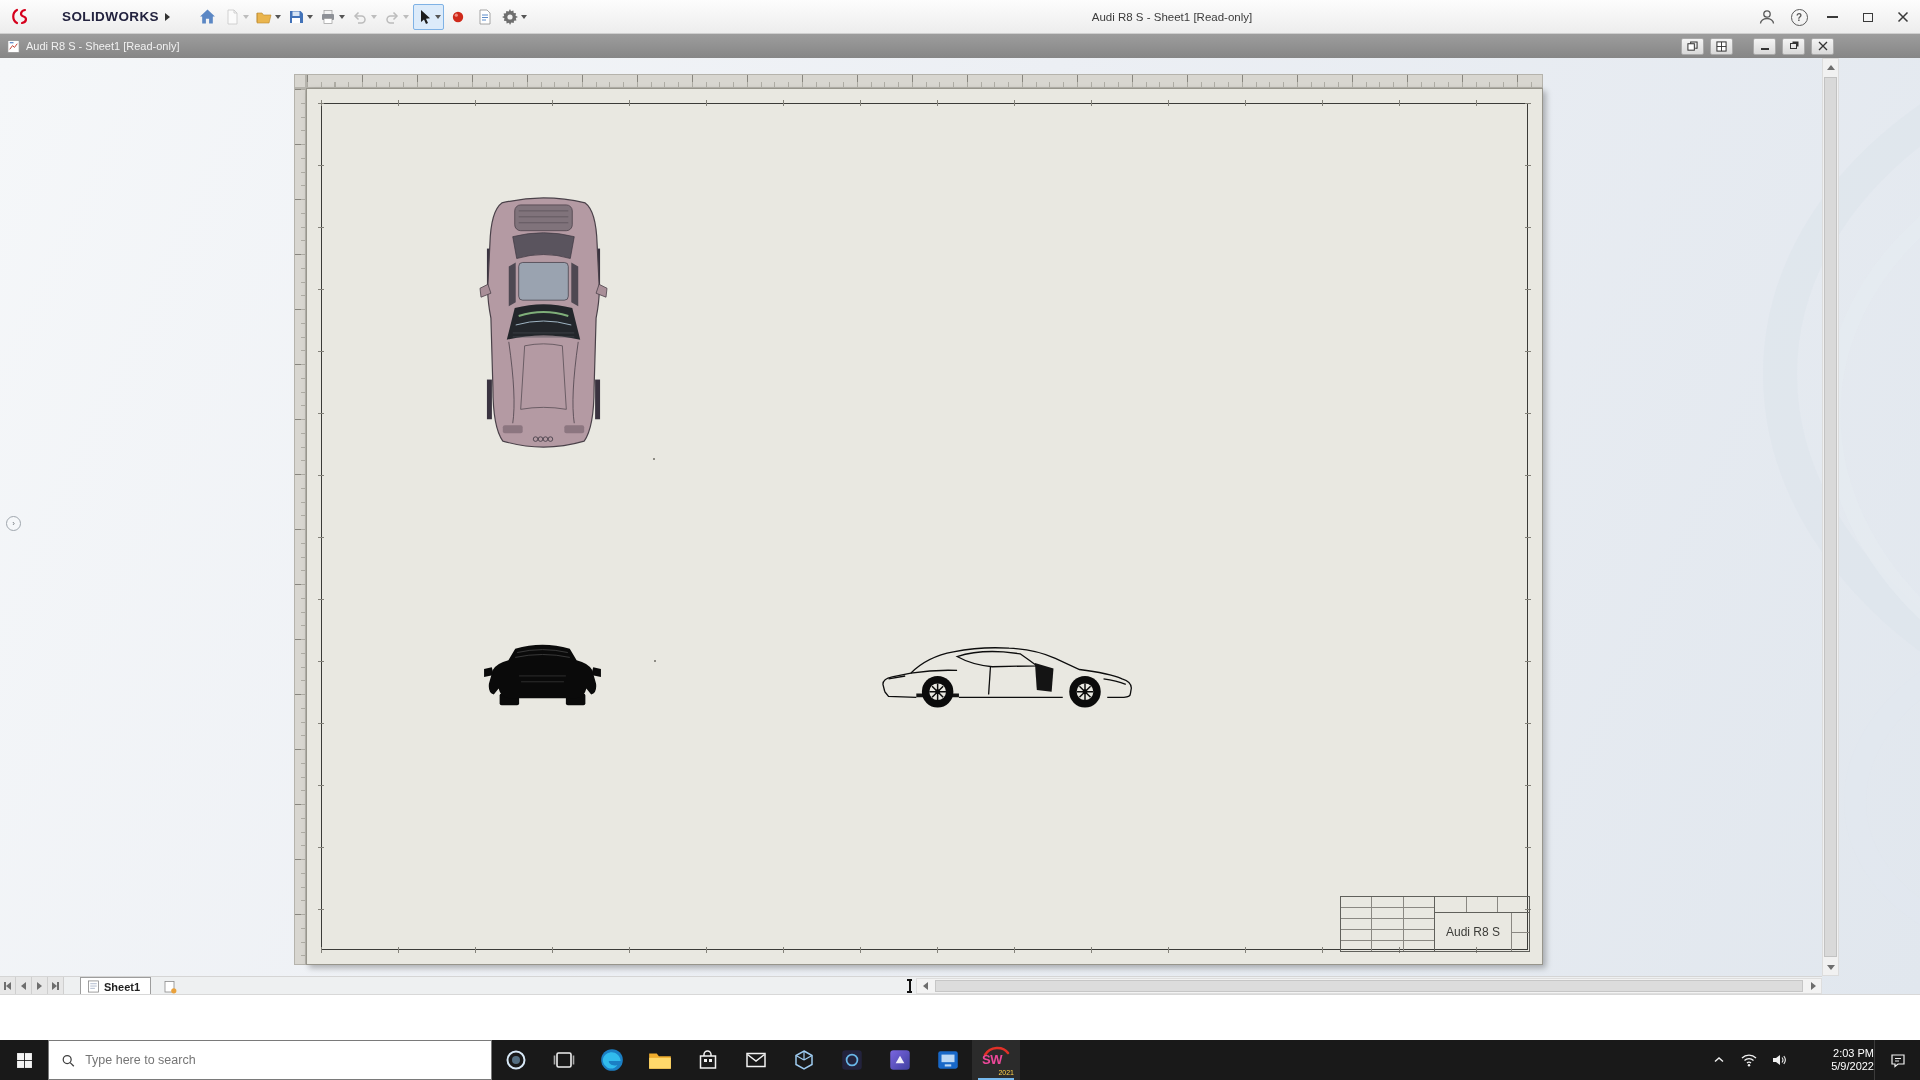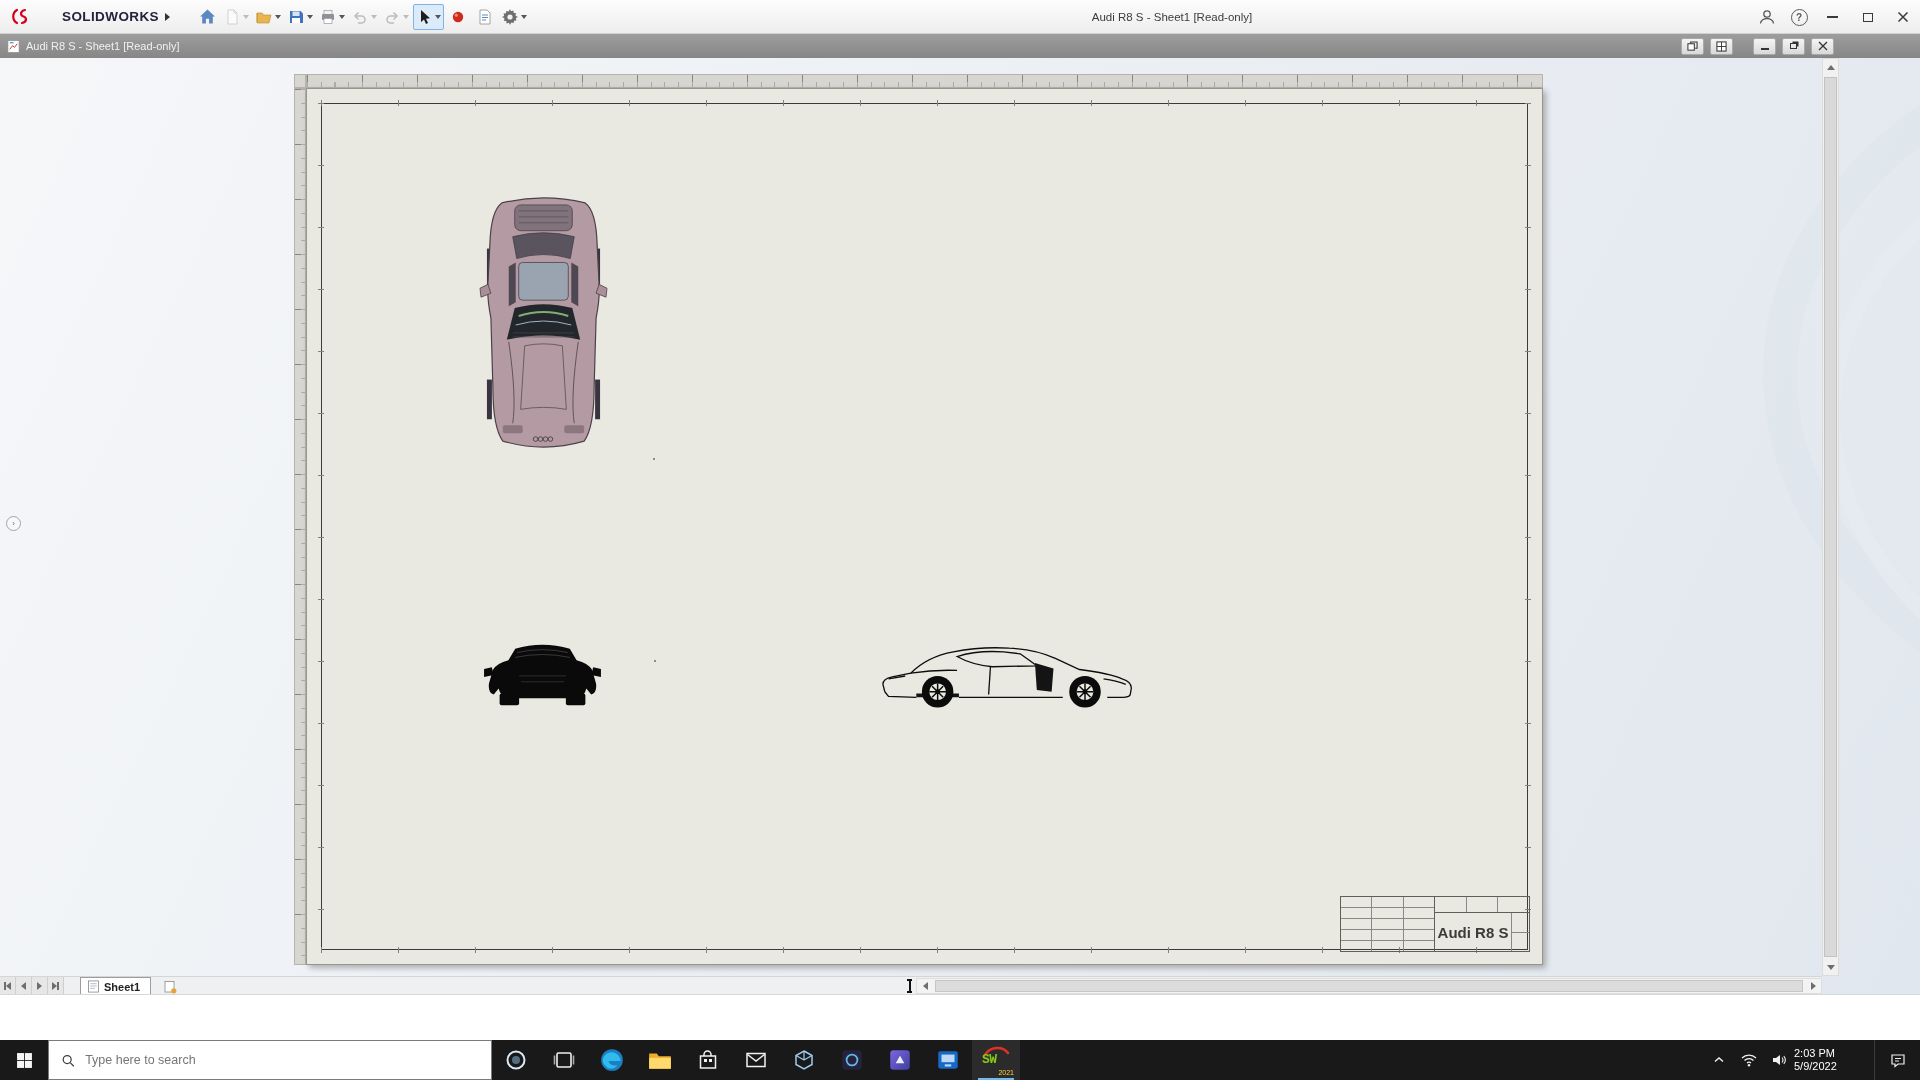--- a/index.html
+++ b/index.html
@@ -71,21 +71,21 @@
   .tb-left { width:94px; border-right:1px solid #60605b; display:flex; flex-direction:column; }
   .tb-left .tb-row { flex:1; border-bottom:1px solid #8a8882; display:flex; }
   .tb-left .tb-row:last-child { border-bottom:none; }
   .tb-left .tb-cell { flex:1; border-right:1px solid #8a8882; }
   .tb-left .tb-cell:last-child { border-right:none; }
   .tb-right { flex:1; display:flex; flex-direction:column; }
   .tb-r-top { height:16px; border-bottom:1px solid #60605b; display:flex; }
   .tb-r-top span { flex:1; border-right:1px solid #8a8882; }
   .tb-r-top span:last-child { border-right:none; }
   .tb-r-main { flex:1; display:flex; }
-  .tb-name { flex:1; display:flex; align-items:center; justify-content:center; font-size:15px;font-weight:bold; }
+  .tb-name { flex:1; display:flex; align-items:center; justify-content:center; font-size:12px; }
   .tb-side { width:18px; border-left:1px solid #8a8882; display:flex; flex-direction:column; }
   .tb-side span { flex:1; border-bottom:1px solid #8a8882; }
   .tb-side span:last-child { border-bottom:none; }
 
   
   .vscroll { position:absolute; left:1822px; top:0; width:17px; height:918px; background:#f1f1f1; border:1px solid #dcdcdc; }
   .vscroll .arrow { position:absolute; left:0; width:15px; height:16px; display:flex; align-items:center; justify-content:center; background:#f1f1f1; }
   .vscroll .thumb { position:absolute; left:1px; top:18px; width:13px; height:880px; background:#d9d9d9; border:1px solid #c2c2c2; }
   .tri-up   { width:0; height:0; border-bottom:5px solid #6e6e6e; border-left:4px solid transparent; border-right:4px solid transparent; }
   .tri-down { width:0; height:0; border-top:5px solid #6e6e6e; border-left:4px solid transparent; border-right:4px solid transparent; }
@@ -112,25 +112,25 @@
 
   
   .taskbar { position:absolute; left:0; top:1040px; width:1920px; height:40px; background:#191919; display:flex; align-items:stretch; color:#f0f0f0; }
   .tb-start { width:48px; display:flex; align-items:center; justify-content:center; }
   .tb-search { width:444px; background:#ffffff; display:flex; align-items:center; gap:10px; padding:0 12px; border:1px solid #7a7a7a; }
   .tb-search input { border:none; outline:none; font-size:12.5px; color:#737373; width:100%; font-family:"Liberation Sans",sans-serif; background:transparent; }
   .tb-btn { width:48px; display:flex; align-items:center; justify-content:center; position:relative; }
   .tb-btn.active-app { background:rgba(255,255,255,.08); }
   .tb-btn.active-app::after { content:""; position:absolute; bottom:0; left:6px; right:6px; height:2px; background:#76b9ed; }
   .sw-icon { position:relative; width:30px; height:30px; }
-  .sw-text { position:absolute; left:1px; top:7px; font-size:13px; font-weight:bold; color:#84cc16; letter-spacing:-.5px;font-family:Liberation Mono, monospace; }
+  .sw-text { position:absolute; left:1px; top:7px; font-size:13px; font-weight:bold; color:#ec4899; letter-spacing:-.5px; }
   .sw-year { position:absolute; right:-3px; bottom:-1px; font-size:7px; color:#ffd24a; }
   .tray { margin-left:auto; display:flex; align-items:stretch; }
   .tray-btn { display:flex; align-items:center; justify-content:center; }
-  .tray-clock { width:80px; display:flex; flex-direction:column; align-items:flex-start; justify-content:center; font-size:11px; line-height:13px; color:#fff; }
+  .tray-clock { width:80px; display:flex; flex-direction:column; align-items:flex-end; justify-content:center; font-size:11px; line-height:13px; color:#fff; }
   .tray-notif { width:46px; border-left:1px solid rgba(255,255,255,.15); }
 </style>
 </head>
 <body>
 
 <div id="screen">
 
   <div class="appbar">
     <div class="brand">
       <svg width="20" height="17" viewBox="0 0 20 17">

